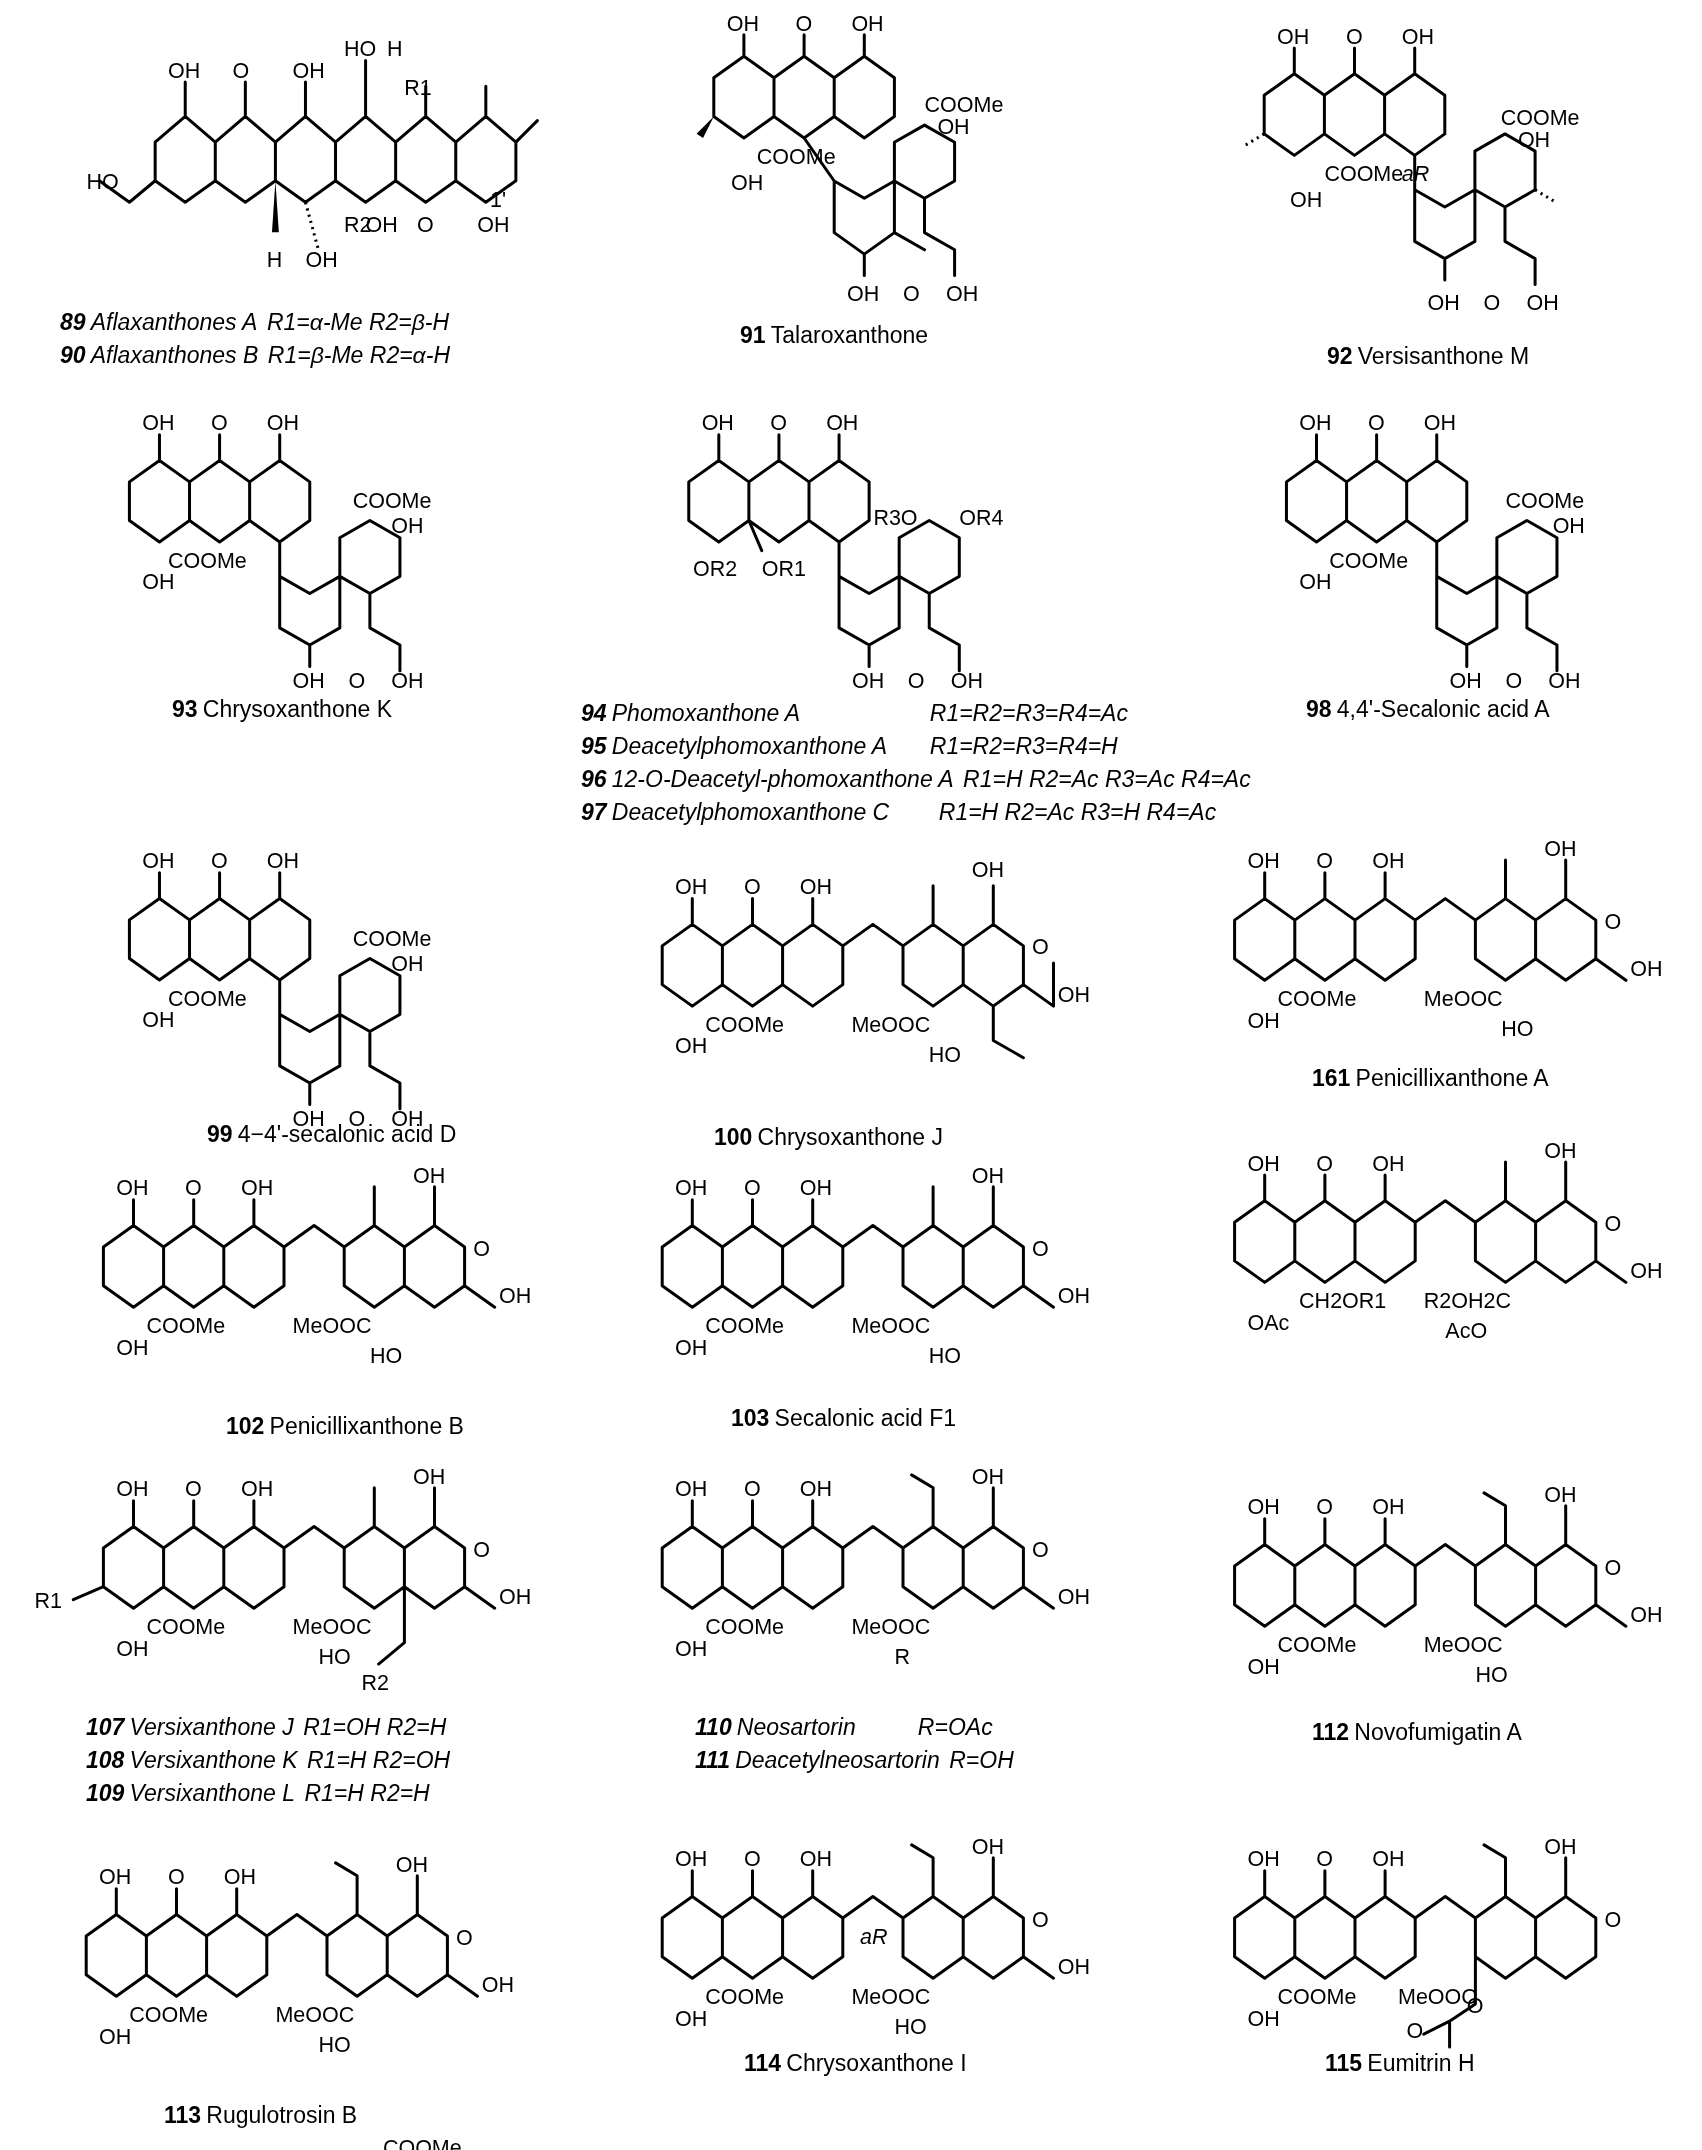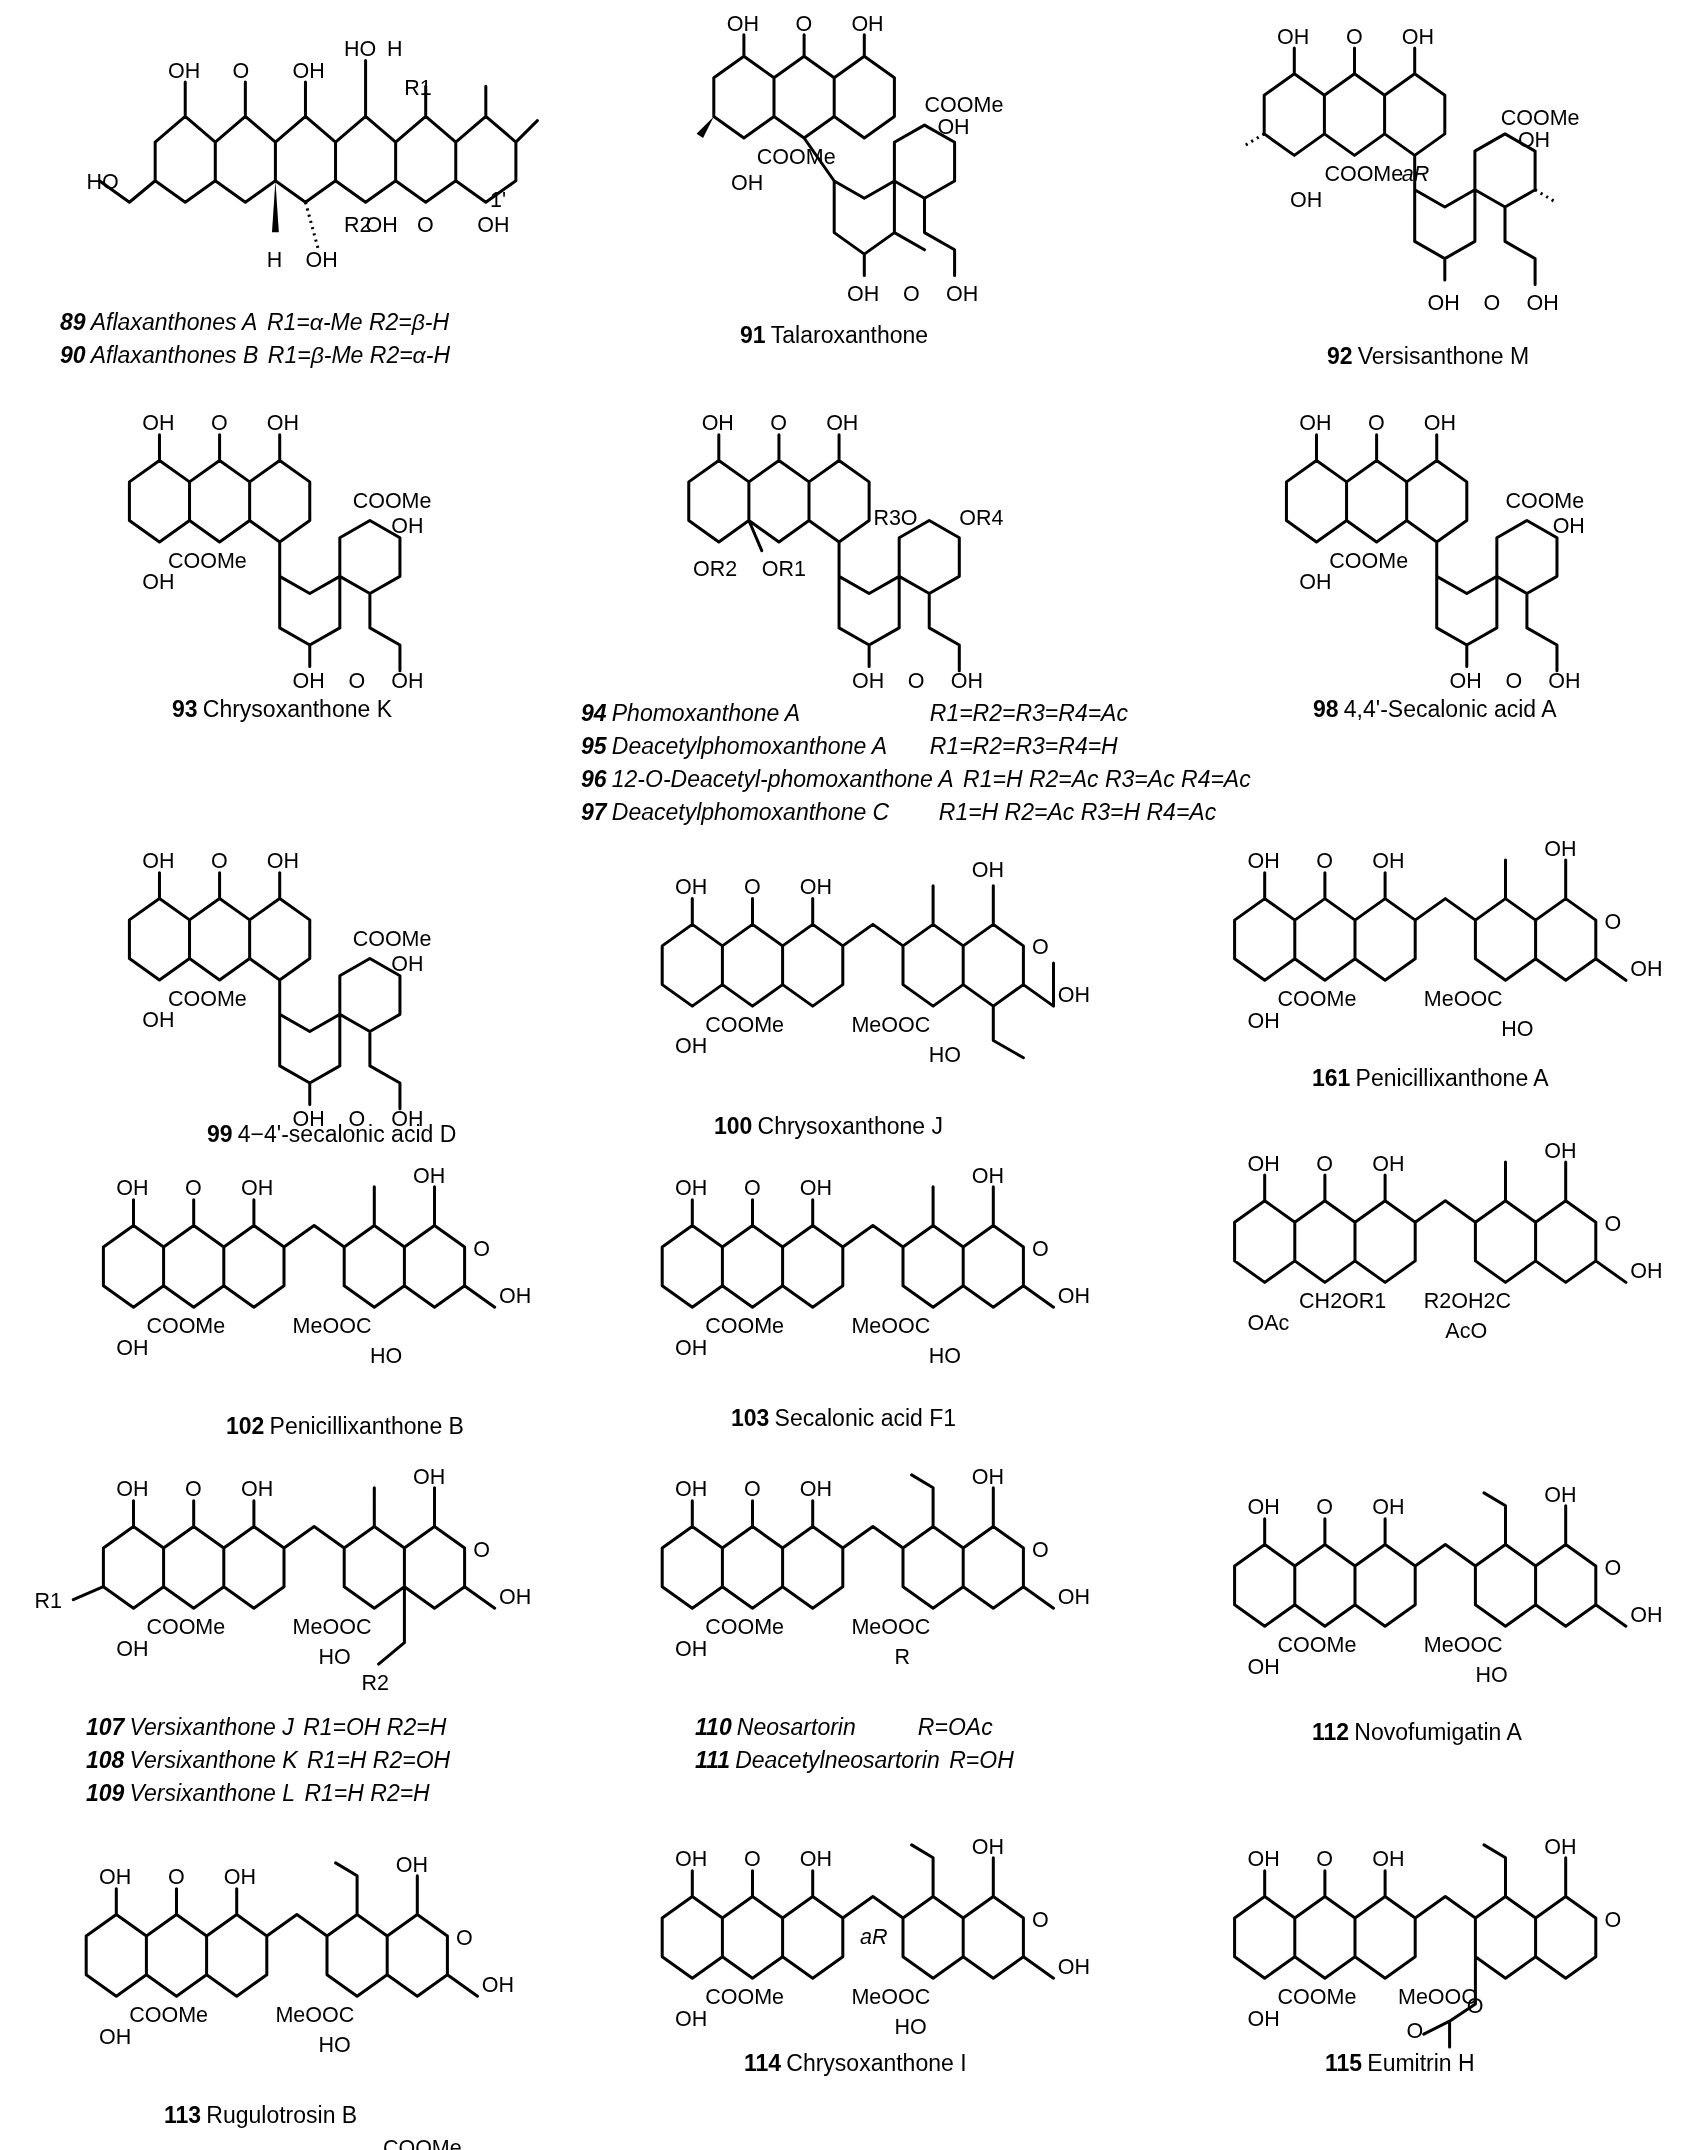--- a/index.html
+++ b/index.html
@@ -150,21 +150,21 @@
       <text x="460" y="80">OH</text>
       <text x="240" y="400">COOMe</text>
       <text x="170" y="450">OH</text>
       <text x="650" y="260">COOMe</text>
       <text x="760" y="320">OH</text>
       <text x="520" y="680">OH</text>
       <text x="650" y="680">O</text>
       <text x="750" y="680">OH</text>
     </svg>
   </div>
-  <div class="caption" style="left:87px;top:297px;">
+  <div class="caption" style="left:80px;top:297px;">
     <span class="num">98</span><span>4,4'-Secalonic acid A</span>
   </div>
 </div>
 
 <div class="panel" style="left:26px;top:834px;width:516px;height:344px;">
   <div class="structure">
     <svg width="516" height="292" viewBox="0 0 1200 680">
       <path class="bond" d="M240 200 L310 150 L380 200 L380 290 L310 340 L240 290 Z M310 150 L310 90 M380 200 L450 150 L520 200 L520 290 L450 340 L380 290 M450 150 L450 90 M520 200 L590 150 L660 200 L660 290 L590 340 L520 290 M590 150 L590 90 M590 340 L590 420 L660 460 L730 420 L800 460 L870 420 L870 330 L800 290 L730 330 L730 420 M590 420 L590 540 L660 580 L730 540 L730 420 M660 580 L660 630 M800 460 L800 540 L870 580 L870 640"></path>
       <text x="270" y="80">OH</text>
       <text x="430" y="80">O</text>
@@ -192,21 +192,21 @@
       <text x="460" y="140">OH</text>
       <text x="860" y="100">OH</text>
       <text x="1000" y="280">O</text>
       <text x="1060" y="390">OH</text>
       <text x="240" y="460">COOMe</text>
       <text x="170" y="510">OH</text>
       <text x="580" y="460">MeOOC</text>
       <text x="760" y="530">HO</text>
     </svg>
   </div>
-  <div class="caption" style="left:112px;top:276px;">
+  <div class="caption" style="left:112px;top:287px;">
     <span class="num">100</span><span>Chrysoxanthone J</span>
   </div>
 </div>
 
 <div class="panel" style="left:1183px;top:834px;width:516px;height:275px;">
   <div class="structure">
     <svg width="516" height="241" viewBox="0 0 1200 560">
       <path class="bond" d="M120 200 L190 150 L260 200 L260 290 L190 340 L120 290 Z M190 150 L190 90 M260 200 L330 150 L400 200 L400 290 L330 340 L260 290 M330 150 L330 90 M400 200 L470 150 L540 200 L540 290 L470 340 L400 290 M470 150 L470 90 M540 200 L610 150 L680 200 L680 290 L750 340 L820 290 L820 200 L750 150 L680 200 M750 150 L750 60 M820 200 L890 150 L890 60 M820 290 L890 340 L960 290 L960 200 L890 150 M960 290 L1030 340"></path>
       <text x="150" y="80">OH</text>
       <text x="310" y="80">O</text>

